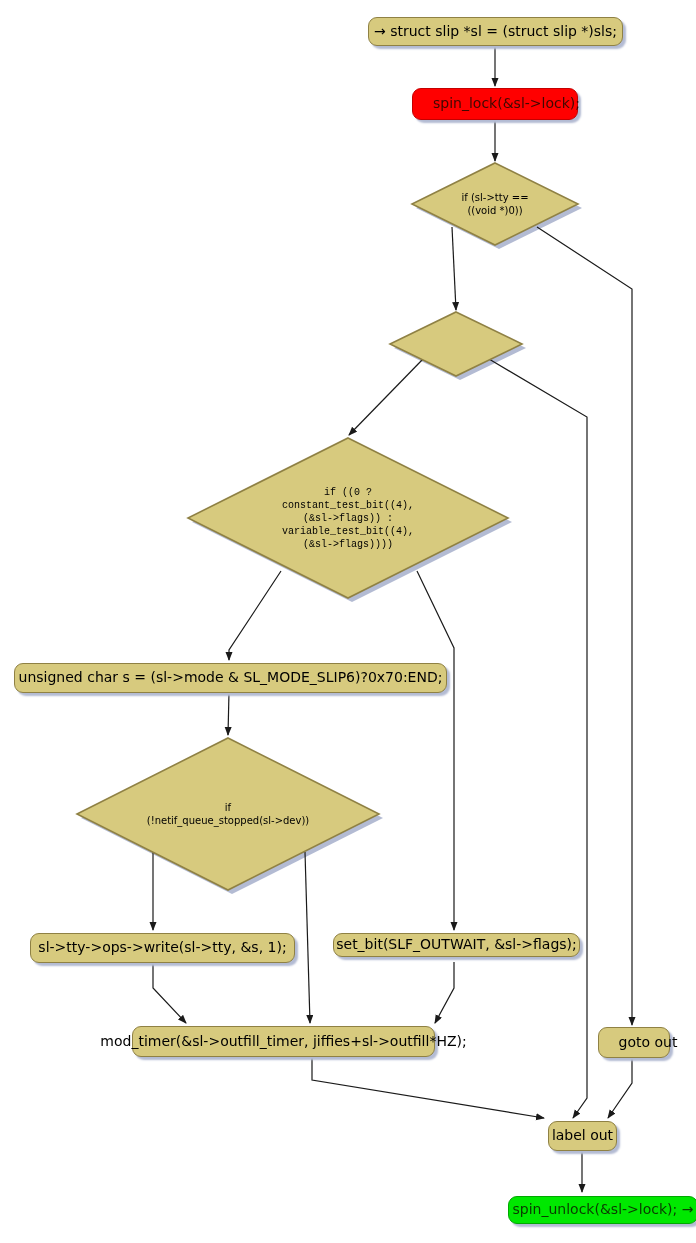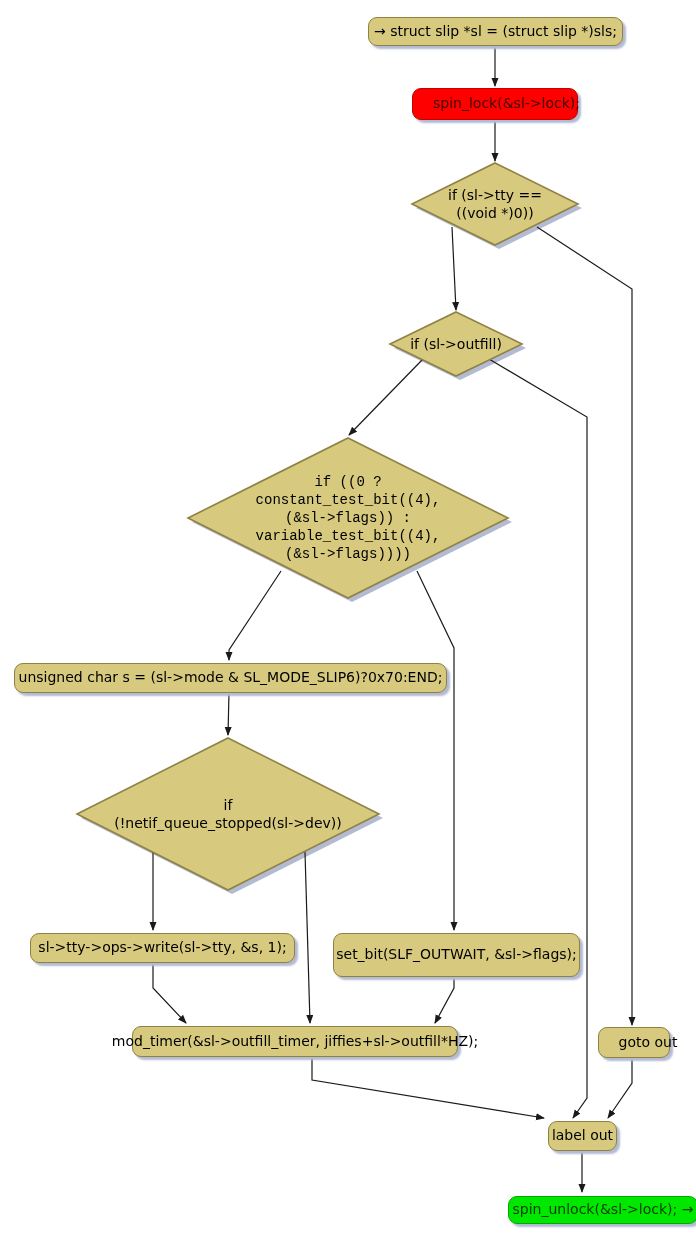--- a/index.html
+++ b/index.html
@@ -14,21 +14,21 @@
     display:flex;align-items:center;justify-content:center;
     font-size:14px;line-height:1.25;text-align:center;white-space:nowrap;
     background:var(--node-fill);border:1.6px solid var(--node-border);
     border-radius:9px;box-shadow:3px 3px 2px var(--shadow);
   }
   .node.lock{background:var(--lock-fill);border-color:var(--lock-border);color:var(--lock-text);}
   .node.unlock{background:var(--unlock-fill);border-color:var(--unlock-border);color:var(--unlock-text);margin-left:20px;}
   .dlabel{
     position:absolute;box-sizing:border-box;
     display:flex;align-items:center;justify-content:center;
-    font-size:14px;line-height:1.3;text-align:center;white-space:pre-line;
+    font-size:10px;line-height:1.3;text-align:center;white-space:pre-line;
   }
   svg path.edge{fill:none;stroke:var(--edge);stroke-width:1.2;}
   svg polygon.diamond{fill:var(--node-fill);stroke:var(--node-border);stroke-width:1.6;}
   svg polygon.dshadow{fill:var(--shadow);stroke:none;}
 </style>
 </head>
 <body>
 
 <div id="canvas">
 
@@ -68,34 +68,33 @@
   </svg>
 
   <div class="node" style="left:368px;top:17px;width:255px;height:29px;">→ struct slip *sl = (struct slip *)sls;</div>
 
   <div class="node lock" style="left:412px;top:88px;width:166px;height:32px;padding-left:23px;">spin_lock(&amp;sl-&gt;lock);</div>
 
   <div class="node" style="left:14px;top:663px;width:433px;height:30px;">unsigned char s = (sl-&gt;mode &amp; SL_MODE_SLIP6)?0x70:END;</div>
 
   <div class="node" style="left:30px;top:933px;width:265px;height:30px;">sl-&gt;tty-&gt;ops-&gt;write(sl-&gt;tty, &amp;s, 1);</div>
 
-  <div class="node" style="left:333px;top:933px;width:247px;height:44px;">set_bit(SLF_OUTWAIT, &amp;sl-&gt;flags);</div>
+  <div class="node" style="left:333px;top:933px;width:247px;height:24px;">set_bit(SLF_OUTWAIT, &amp;sl-&gt;flags);</div>
 
-  <div class="node" style="left:132px;top:1026px;width:326px;height:31px;">mod_timer(&amp;sl-&gt;outfill_timer, jiffies+sl-&gt;outfill*HZ);</div>
+  <div class="node" style="left:132px;top:1026px;width:303px;height:31px;">mod_timer(&amp;sl-&gt;outfill_timer, jiffies+sl-&gt;outfill*HZ);</div>
 
   <div class="node" style="left:598px;top:1027px;width:72px;height:31px;padding-left:28px;">goto out</div>
 
   <div class="node" style="left:548px;top:1121px;width:69px;height:30px;">label out</div>
 
   <div class="node unlock" style="left:488px;top:1196px;width:190px;height:28px;">spin_unlock(&amp;sl-&gt;lock); →</div>
 
   <div class="dlabel" style="left:412px;top:163px;width:166px;height:82px;">if (sl-&gt;tty ==
 ((void *)0))</div>
 
-  <div class="dlabel" style="left:390px;top:312px;width:132px;height:64px;">if (sl-&gt;outfill)</div>
 
   <div class="dlabel" style="left:188px;top:438px;width:320px;height:160px;font-family:Liberation Mono, monospace;">if ((0 ?
 constant_test_bit((4),
 (&amp;sl-&gt;flags)) :
 variable_test_bit((4),
 (&amp;sl-&gt;flags))))</div>
 
   <div class="dlabel" style="left:77px;top:738px;width:302px;height:152px;">if
 (!netif_queue_stopped(sl-&gt;dev))</div>
 

